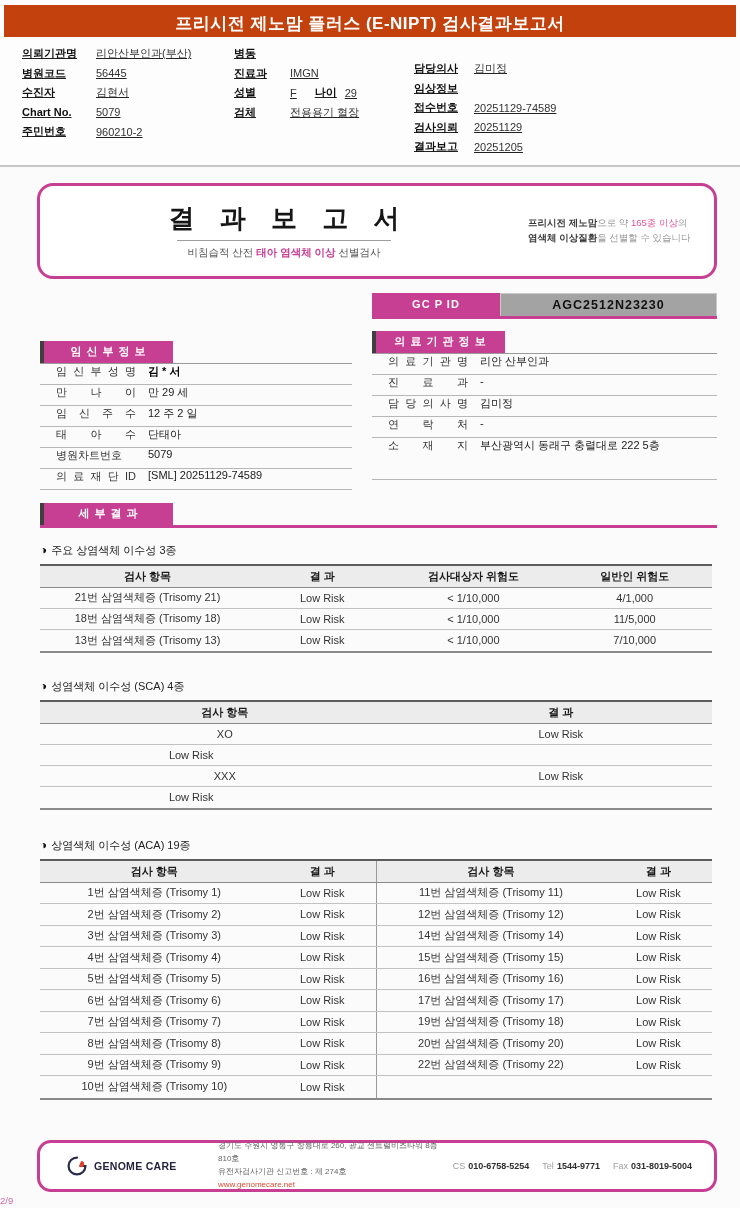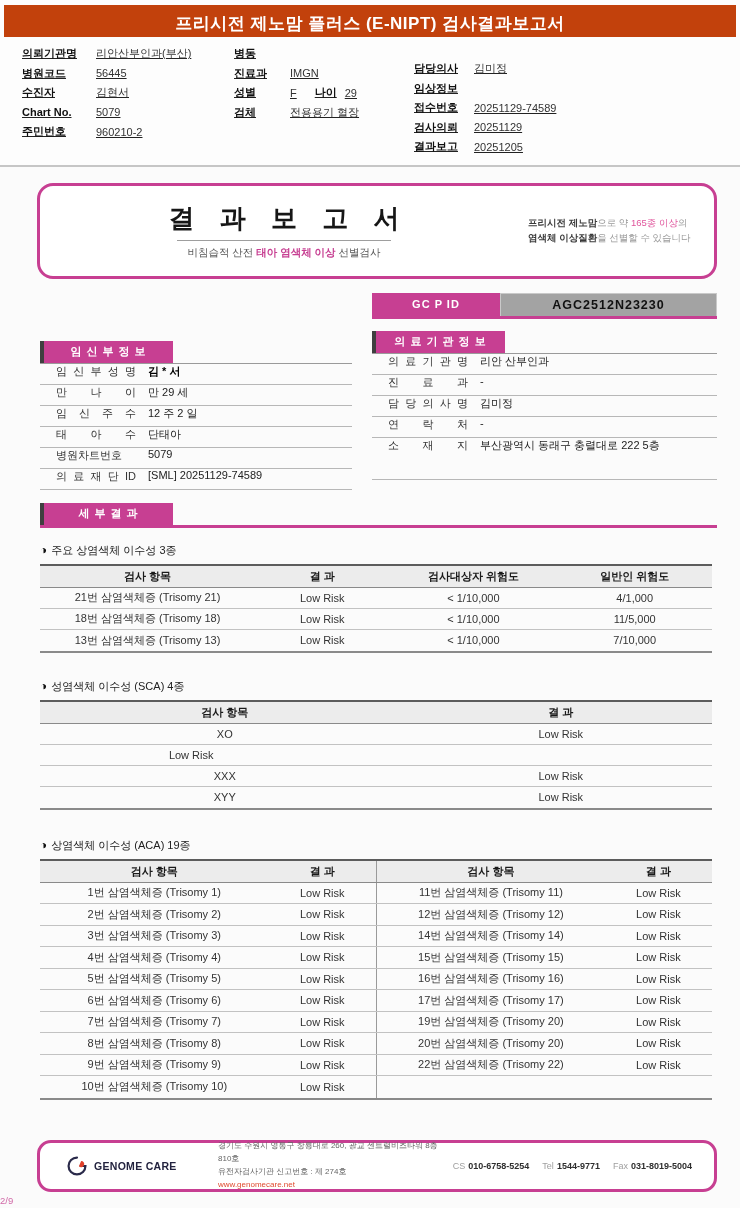--- a/index.html
+++ b/index.html
@@ -311,21 +311,20 @@
       <span class="cell c2-res">Low Risk</span>
     </div>
   <div class="trow">
       <span class="cell c2-res">Low Risk</span>
     </div>
   <div class="trow">
       <span class="cell c2-item">XXX</span>
       <span class="cell c2-res">Low Risk</span>
     </div>
   <div class="trow">
-      <span class="cell c2-item">XYY</span>
       <span class="cell c2-res">Low Risk</span>
     </div>
 </div>
 
 <div class="bullet-line" style="margin-top:28px"><span class="bullet">◑</span><span>상염색체 이수성 (ACA) 19종</span></div>
 
 <div class="rtable aca-table">
   <div class="thead">
     <span class="half">
         <span class="cell c3-item">검사 항목</span>
@@ -395,21 +394,21 @@
         <span class="cell c3-item">17번 삼염색체증 (Trisomy 17)</span>
         <span class="cell c3-res">Low Risk</span>
       </span>
   </div>
   <div class="trow">
     <span class="half">
         <span class="cell c3-item">7번 삼염색체증 (Trisomy 7)</span>
         <span class="cell c3-res">Low Risk</span>
       </span>
     <span class="half right">
-        <span class="cell c3-item">19번 삼염색체증 (Trisomy 20)</span>
+        <span class="cell c3-item">19번 삼염색체증 (Trisomy 18)</span>
         <span class="cell c3-res">Low Risk</span>
       </span>
   </div>
   <div class="trow">
     <span class="half">
         <span class="cell c3-item">8번 삼염색체증 (Trisomy 8)</span>
         <span class="cell c3-res">Low Risk</span>
       </span>
     <span class="half right">
         <span class="cell c3-item">20번 삼염색체증 (Trisomy 20)</span>

